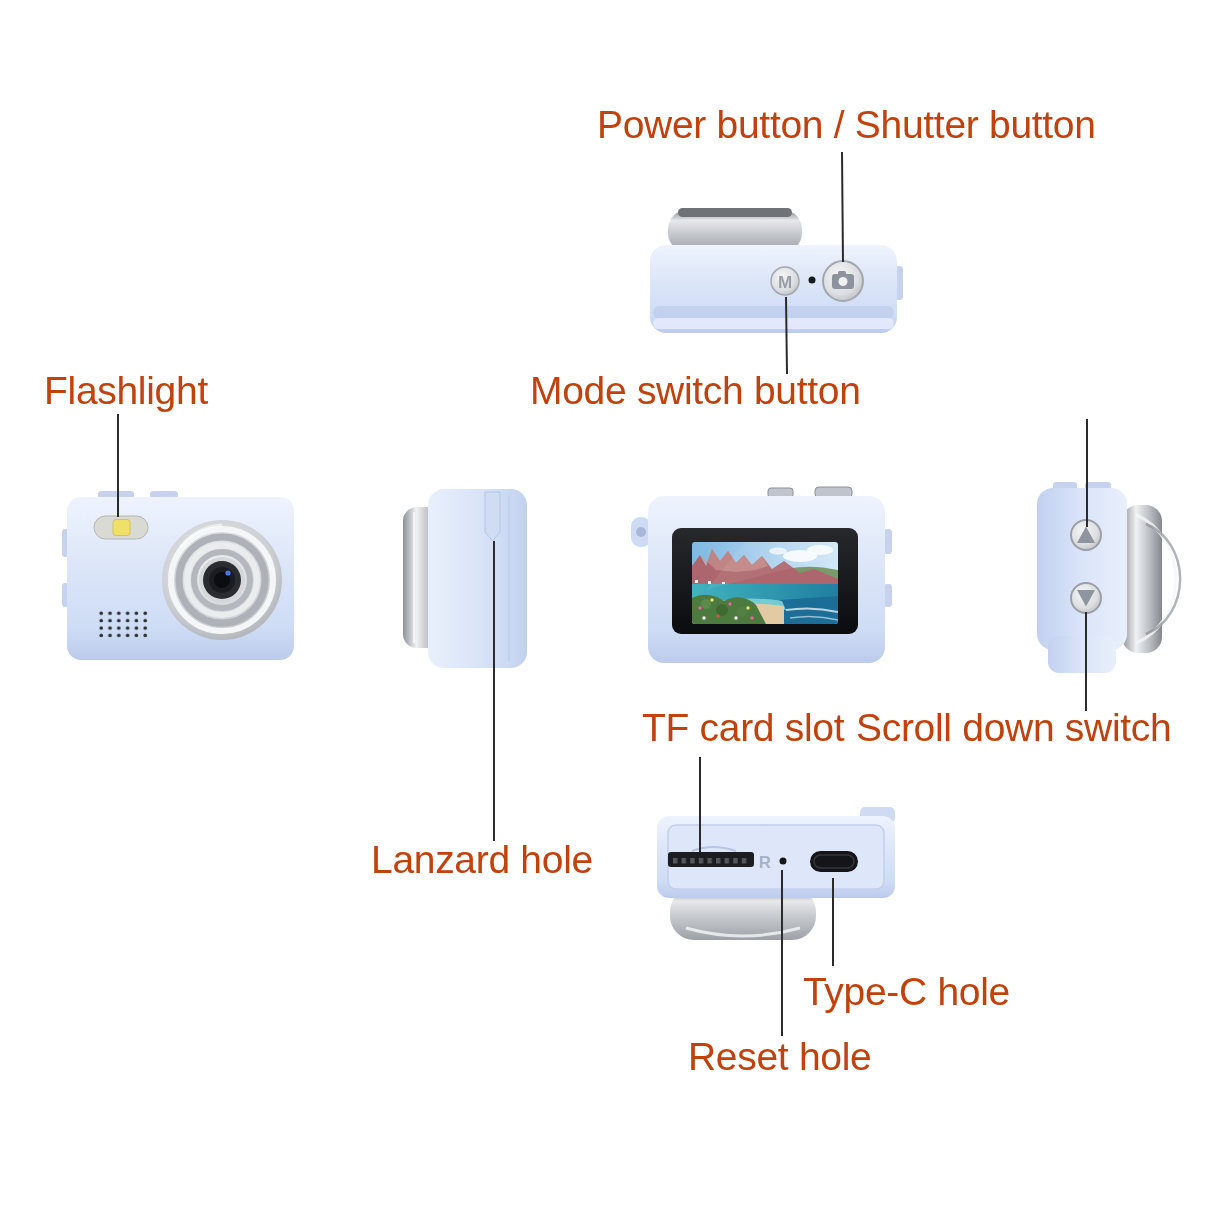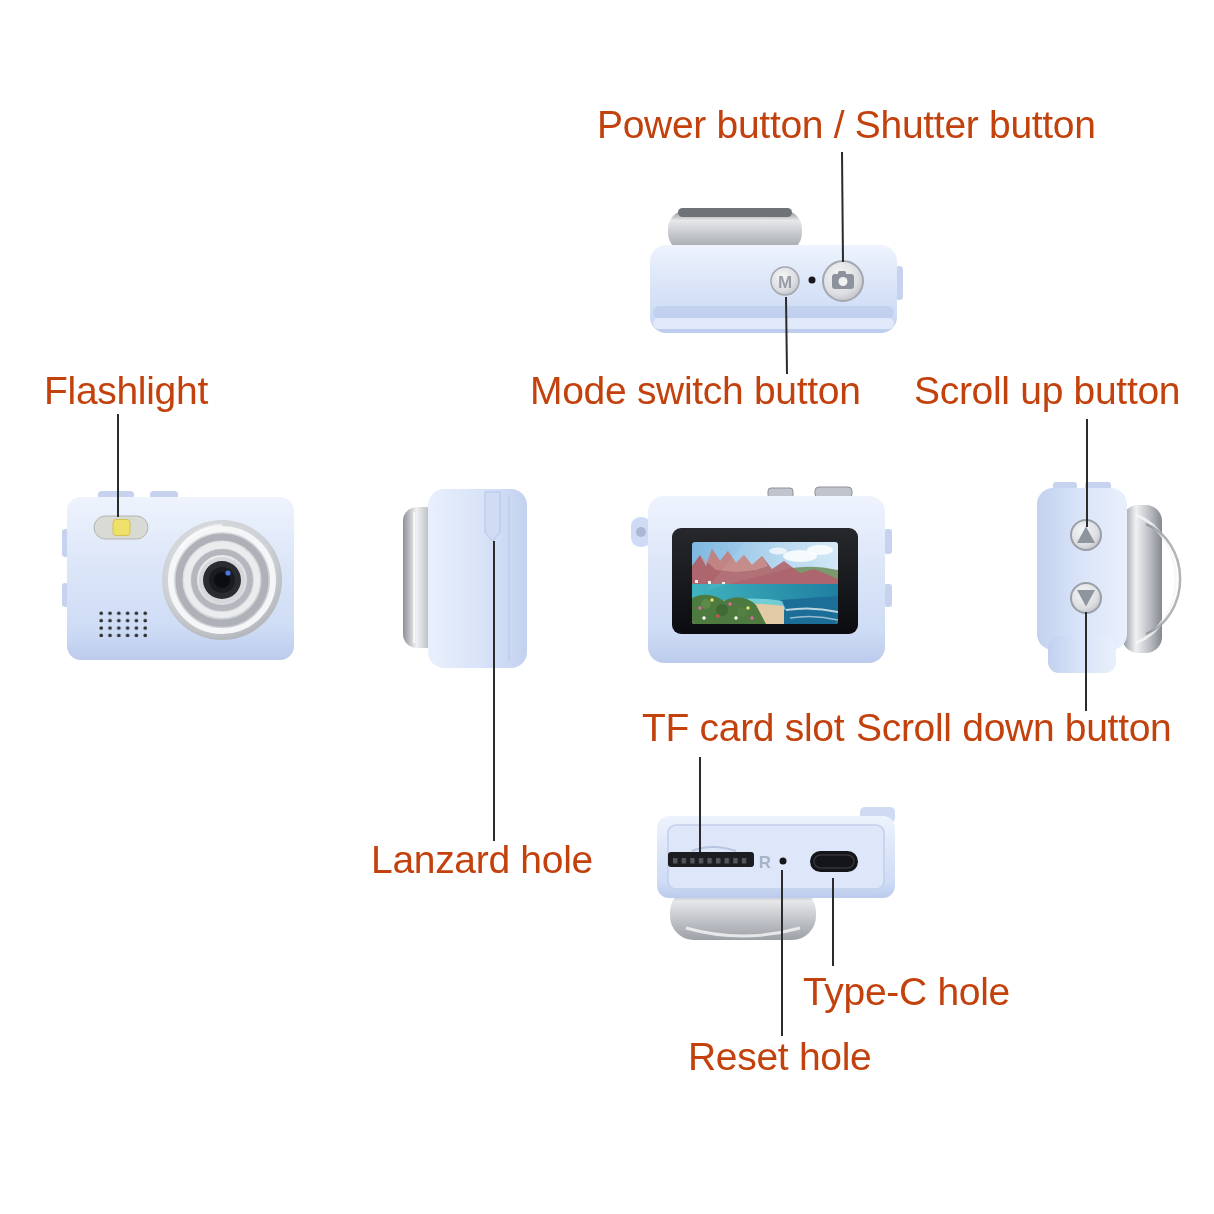--- a/index.html
+++ b/index.html
@@ -219,20 +219,19 @@
     <line x1="494" y1="541" x2="494" y2="841"></line>
     <line x1="700" y1="757" x2="700" y2="852"></line>
     <line x1="782" y1="870" x2="782" y2="1036"></line>
     <line x1="833" y1="878" x2="833" y2="966"></line>
   </g>
 </svg>
 
 <div class="lbl" style="left:597px;top:103px;">Power button / Shutter button</div>
 <div class="lbl" style="left:530px;top:369px;">Mode switch button</div>
 <div class="lbl" style="left:44px;top:369px;">Flashlight</div>
-<div class="lbl" style="left:914px;top:369px;">Scroll up button</div>
 <div class="lbl" style="left:608px;top:706px;margin-left:34px;">TF card slot</div>
-<div class="lbl" style="left:856px;top:706px;">Scroll down button</div>
+<div class="lbl" style="left:856px;top:706px;">Scroll down switch</div>
 <div class="lbl" style="left:371px;top:838px;">Lanzard hole</div>
 <div class="lbl" style="left:803px;top:964px;margin-top:6px;">Type-C hole</div>
 <div class="lbl" style="left:688px;top:1035px;">Reset hole</div>
 
 </div>
 
 </body></html>

